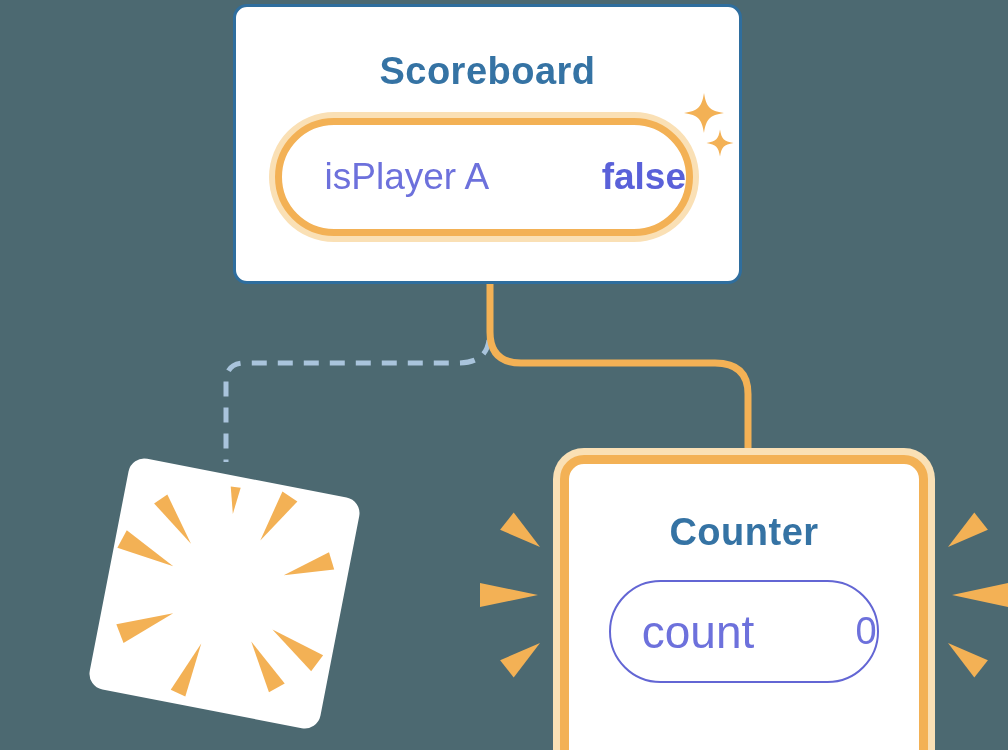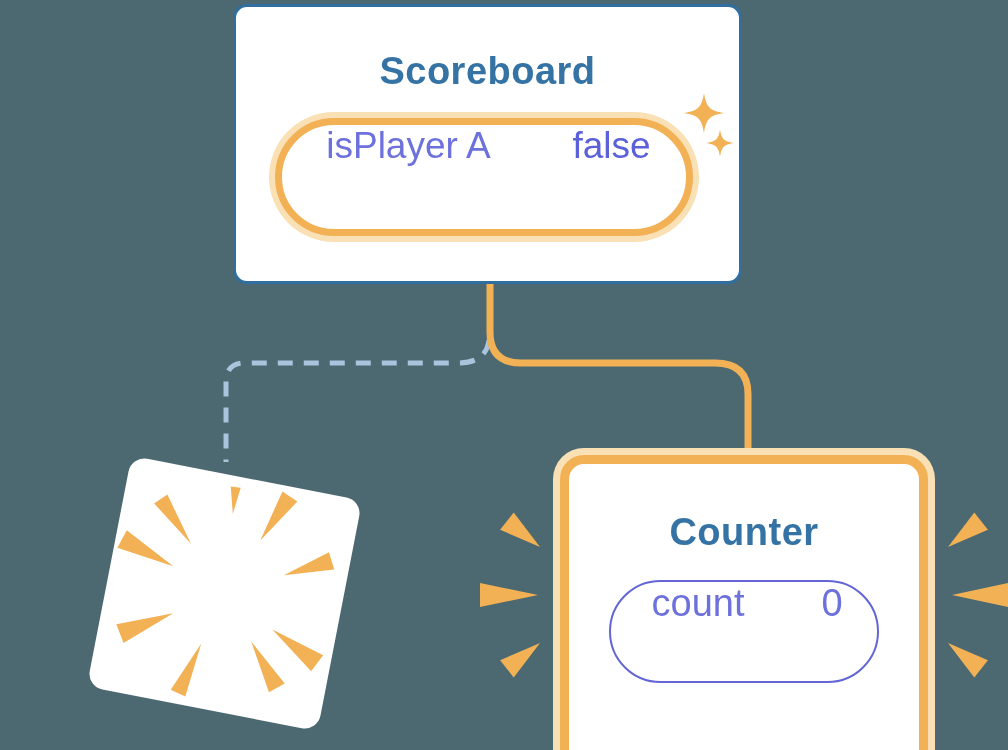--- a/index.html
+++ b/index.html
@@ -17,46 +17,46 @@
     left:233px;top:4px;width:509px;height:280px;
     border:3px solid var(--card-border-blue,#2F6E9E);border-radius:14px;
   }
   .card-title{
     text-align:center;font-size:38px;line-height:44px;font-weight:600;
     color:var(--title-blue,#3573A4);letter-spacing:.5px;
   }
   #scoreboard-card .card-title{margin-top:42px;}
   #counter-card .card-title{margin-top:46px;}
   .pill{
-    position:absolute;display:flex;align-items:flex-start;background:#fff;
-    box-sizing:border-box;overflow:hidden;
+    position:absolute;display:flex;align-items:center;background:#fff;
+    box-sizing:border-box;overflow:hidden;gap:34px;
   }
   #scoreboard-pill{
     left:39px;top:111px;width:418px;height:118px;
     border:7px solid var(--orange,#F3B155);border-radius:59px;
     box-shadow:0 0 0 6px var(--orange-glow,#FAE0B5);
   }
   .pill-cell{
     display:flex;align-items:center;justify-content:center;
     font-size:37px;color:var(--purple-text,#6D71DC);
   }
   #scoreboard-pill .pill-key{width:253px;}
   #scoreboard-pill .pill-divider{width:2px;background:var(--orange,#F3B155);}
-  #scoreboard-pill .pill-value{flex:1;font-weight:400;color:var(--purple-bold,#5A61D9);}
+  #scoreboard-pill .pill-value{flex:1;font-weight:700;color:var(--purple-bold,#5A61D9);}
   #counter-card{
     left:560px;top:455px;width:368px;height:320px;
     border:9px solid var(--orange,#F3B155);border-radius:24px;
     box-shadow:0 0 0 7px var(--orange-glow,#FAE0B5);
   }
   #counter-pill{
     left:50%;top:116px;transform:translateX(-50%);
     width:270px;height:103px;
     border:2px solid var(--purple-border,#6366D4);border-radius:52px;
   }
-  #counter-pill .pill-key{width:174px;font-size:38px;}
+  #counter-pill .pill-key{width:174px;font-size:46px;}
   #counter-pill .pill-divider{width:2px;background:var(--purple-border,#6366D4);}
   #counter-pill .pill-value{flex:1;font-size:38px;}
   #destroyed-card{
     left:107px;top:476px;width:235px;height:235px;border-radius:16px;
     transform:rotate(11deg);
   }
   #burst-svg{position:absolute;left:0;top:0;width:235px;height:235px;}
   .connector-dashed{
     stroke:var(--dashed-blue,#A9C4DC);stroke-width:5;fill:none;
     stroke-dasharray:15 11;

